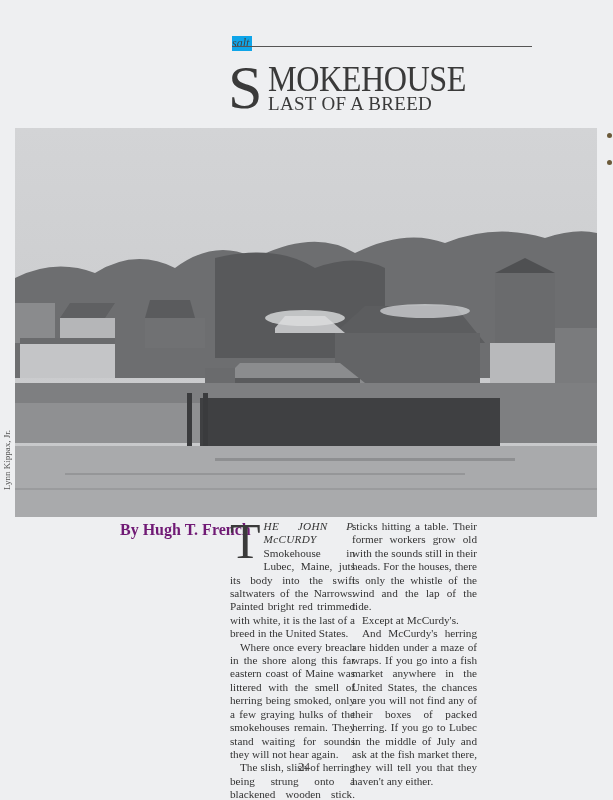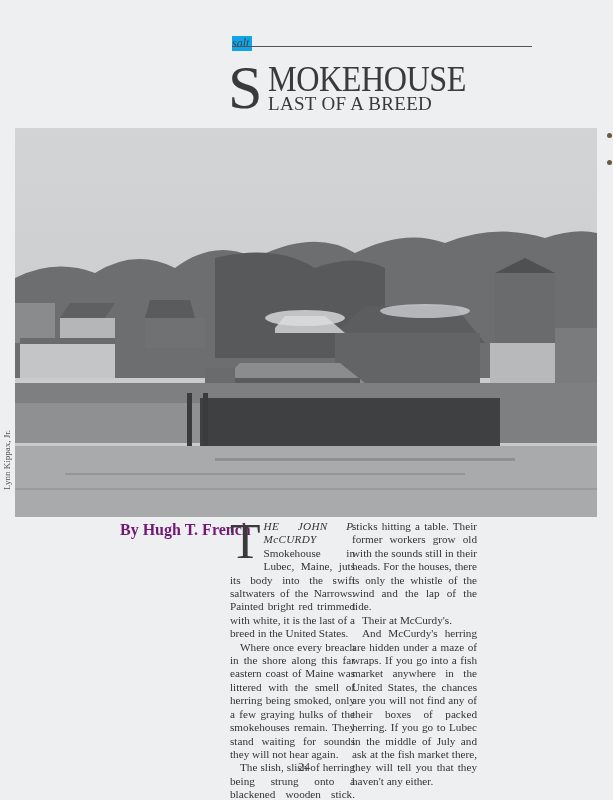--- a/index.html
+++ b/index.html
@@ -130,20 +130,20 @@
 <div class="col col1">
   <p class="first">
     <span class="dropcap">T</span><span class="caps">HE JOHN P. McCURDY</span><span> Smokehouse in Lubec, Maine, juts its body into the swift saltwaters of the Narrows. Painted bright red trimmed with white, it is the last of a breed in the United States.</span>
   </p>
   <p>Where once every breach in the shore along this far eastern coast of Maine was littered with the smell of herring being smoked, only a few graying hulks of the smokehouses remain. They stand waiting for sounds they will not hear again.</p>
   <p>The slish, slish of herring being strung onto a blackened wooden stick. The tick of those</p>
 </div>
 
 <div class="col col2">
   <p class="first">sticks hitting a table. Their former workers grow old with the sounds still in their heads. For the houses, there is only the whistle of the wind and the lap of the tide.</p>
-  <p>Their at McCurdy's.</p>
+  <p>Except at McCurdy's.</p>
   <p>And McCurdy's herring are hidden under a maze of wraps. If you go into a fish market anywhere in the United States, the chances are you will not find any of their boxes of packed herring. If you go to Lubec in the middle of July and ask at the fish market there, they will tell you that they haven't any either.</p>
 </div>
 
 <div class="page-num">24</div>
 
 <div class="binding-dot" style="top:133px"></div>
 <div class="binding-dot" style="top:160px"></div>
 
 </body></html>

